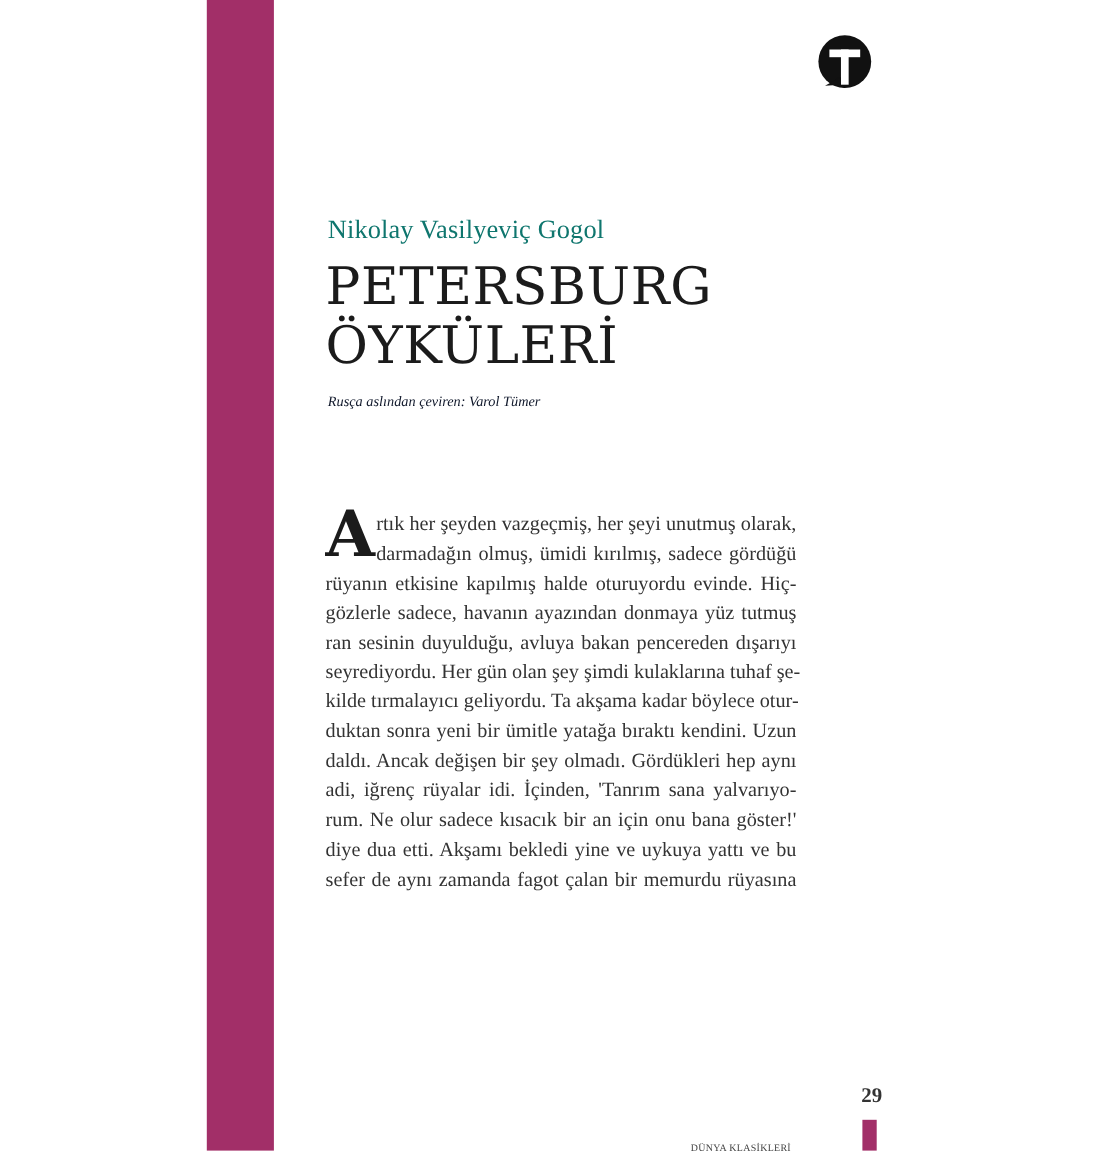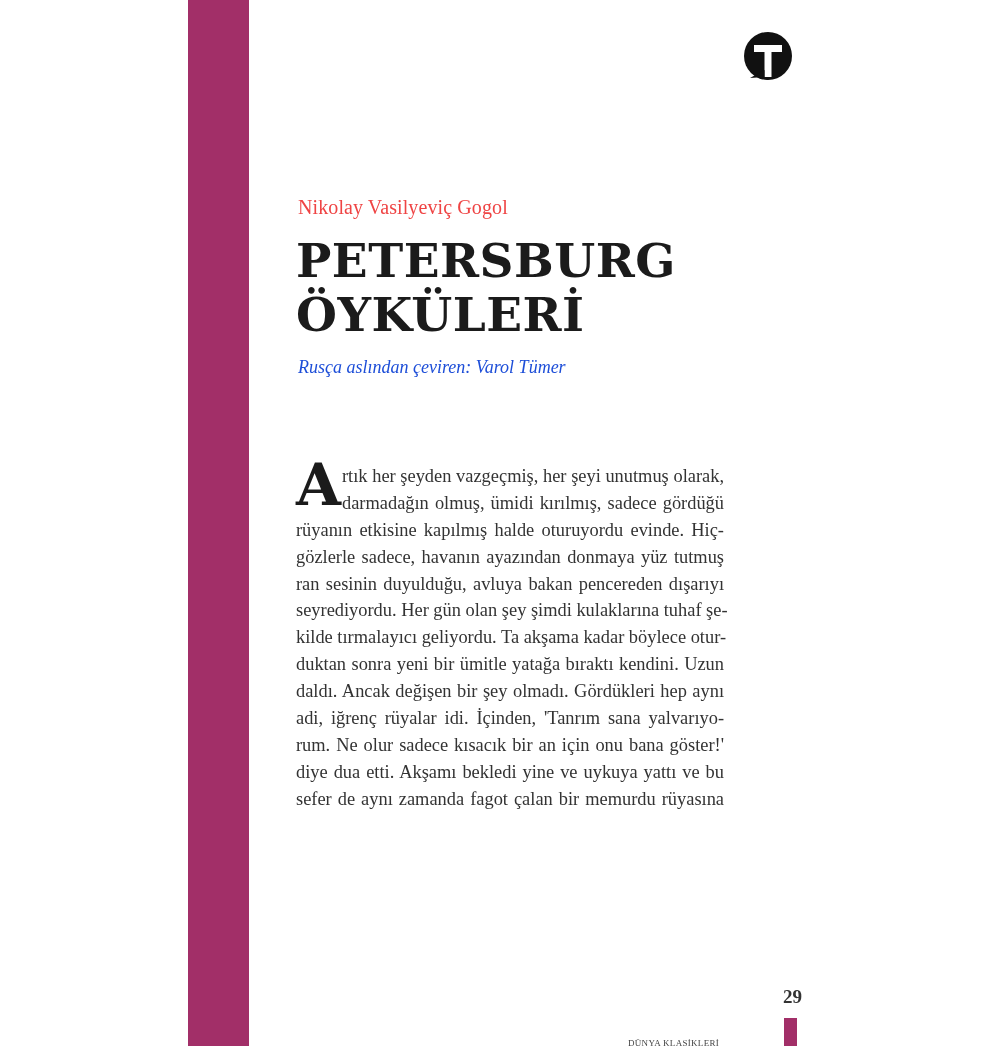--- a/index.html
+++ b/index.html
@@ -28,45 +28,45 @@
       left: 742px;
       top: 30px;
       width: 52px;
       height: 52px;
     }
     .author {
       position: absolute;
       left: 298px;
       top: 196px;
       font-family: "Liberation Serif", serif;
-      font-size: 20px;
-      color: #ef4444;
+      font-size: 24px;
+      color: #0f766e;
       letter-spacing: 0.1px;
       white-space: nowrap;
     }
     .title {
       position: absolute;
       left: 296px;
       top: 234px;
       font-family: "DejaVu Serif", serif;
-      font-weight: bold;
+      font-weight: normal;
       font-size: 47px;
       line-height: 54px;
       color: #1b1b1b;
       letter-spacing: 0.5px;
       white-space: nowrap;
     }
     .translator {
       position: absolute;
       left: 298px;
       top: 357px;
       font-family: "Liberation Serif", serif;
       font-style: italic;
-      font-size: 18px;
-      color: #1d4ed8;
+      font-size: 13px;
+      color: #0f172a;
       white-space: nowrap;
     }
     .body-text {
       position: absolute;
       left: 296px;
       top: 463px;
       width: 428px;
       font-family: "Liberation Serif", serif;
       font-size: 18.4px;
       line-height: 26.9px;

